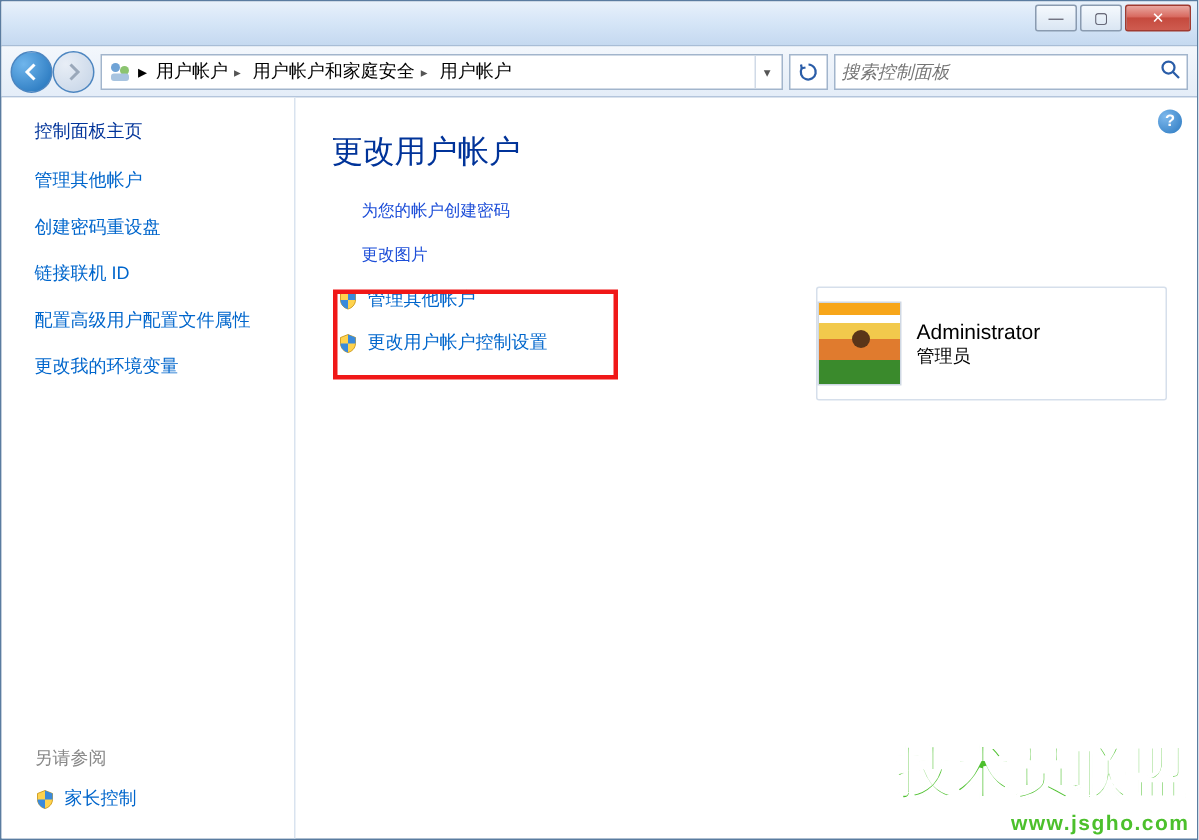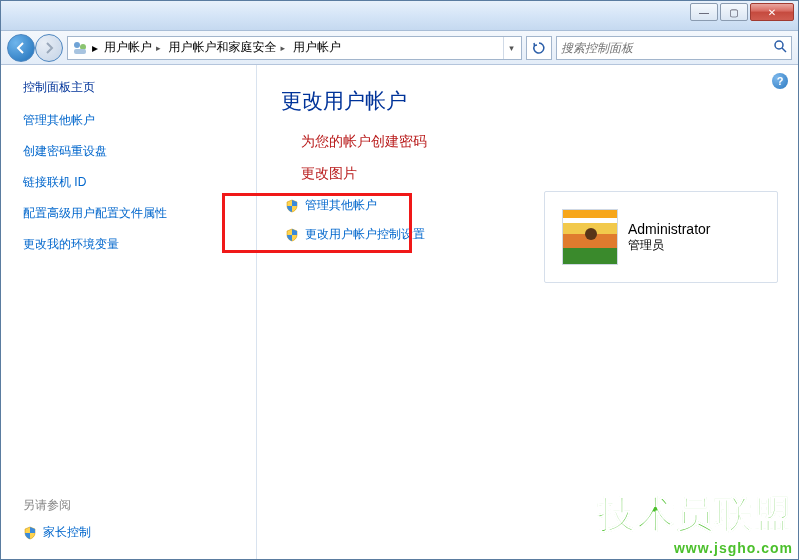--- a/index.html
+++ b/index.html
@@ -116,21 +116,21 @@
 }
 .search-bar .mag {
   color: #2a5da8; font-size: 13px;
 }
 .body {
   flex: 1;
   display: flex;
   overflow: hidden;
 }
 .sidebar {
-  width: 256px;
+  width: 196px;
   background: #fff;
   border-right: 1px solid #d9e3ef;
   padding: 14px 16px 10px 22px;
   display: flex;
   flex-direction: column;
   position: relative;
 }
 .sidebar-title {
   color: #003399;
   font-size: 12px;
@@ -167,47 +167,47 @@
   color: #fff; font-size: 11px; font-weight: bold;
   display: flex; align-items: center; justify-content: center;
   cursor: pointer;
 }
 .main-heading {
   color: #003399;
   font-size: 21px;
   margin: 8px 0 18px 4px;
 }
 .task-link {
-  color: #b91c1c;
-  font-size: 14px;
+  color: #1d4ed8;
+  font-size: 11px;
   margin: 0 0 14px 24px;
   cursor: pointer;
 }
 .shield-row {
   display: flex; align-items: center; gap: 6px;
   margin: 0 0 12px 8px;
 }
 .shield-link {
   color: #0066cc; font-size: 12px; cursor: pointer;
 }
 .highlight-box {
   position: absolute;
   left: 222px; top: 193px;
   width: 190px; height: 60px;
   border: 3px solid #f01818;
   pointer-events: none;
 }
 .account-card {
   position: absolute;
   right: 20px; top: 126px;
-  width: 234px; height: 92px;
+  width: 234px; height: 76px;
   border: 1px solid #d6dfeb;
   border-radius: 2px;
   display: flex; align-items: center;
-  padding: 17px;
+  padding: 0;
   gap: 10px;
 }
 .avatar {
   width: 56px; height: 56px;
   border: 1px solid #cfd8e4;
   background: linear-gradient(to bottom, #f7a61a 0%, #f7a61a 15%, #fff 15%, #fff 25%, #f2c94c 25%, #f2c94c 45%, #e07b2e 45%, #e07b2e 70%, #3a8a2c 70%, #3a8a2c 100%);
   position: relative;
 }
 .avatar::after {
   content: "";

